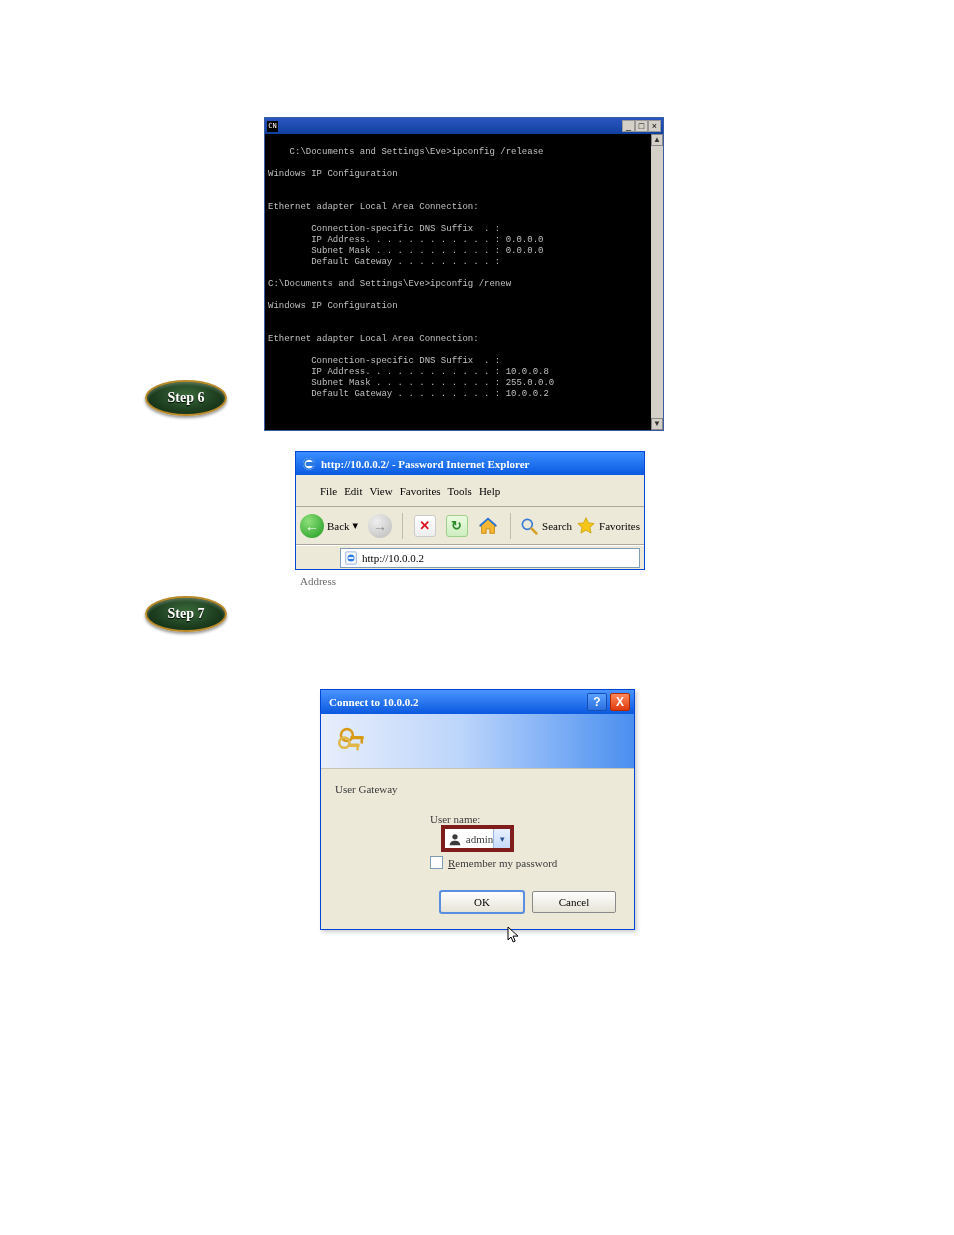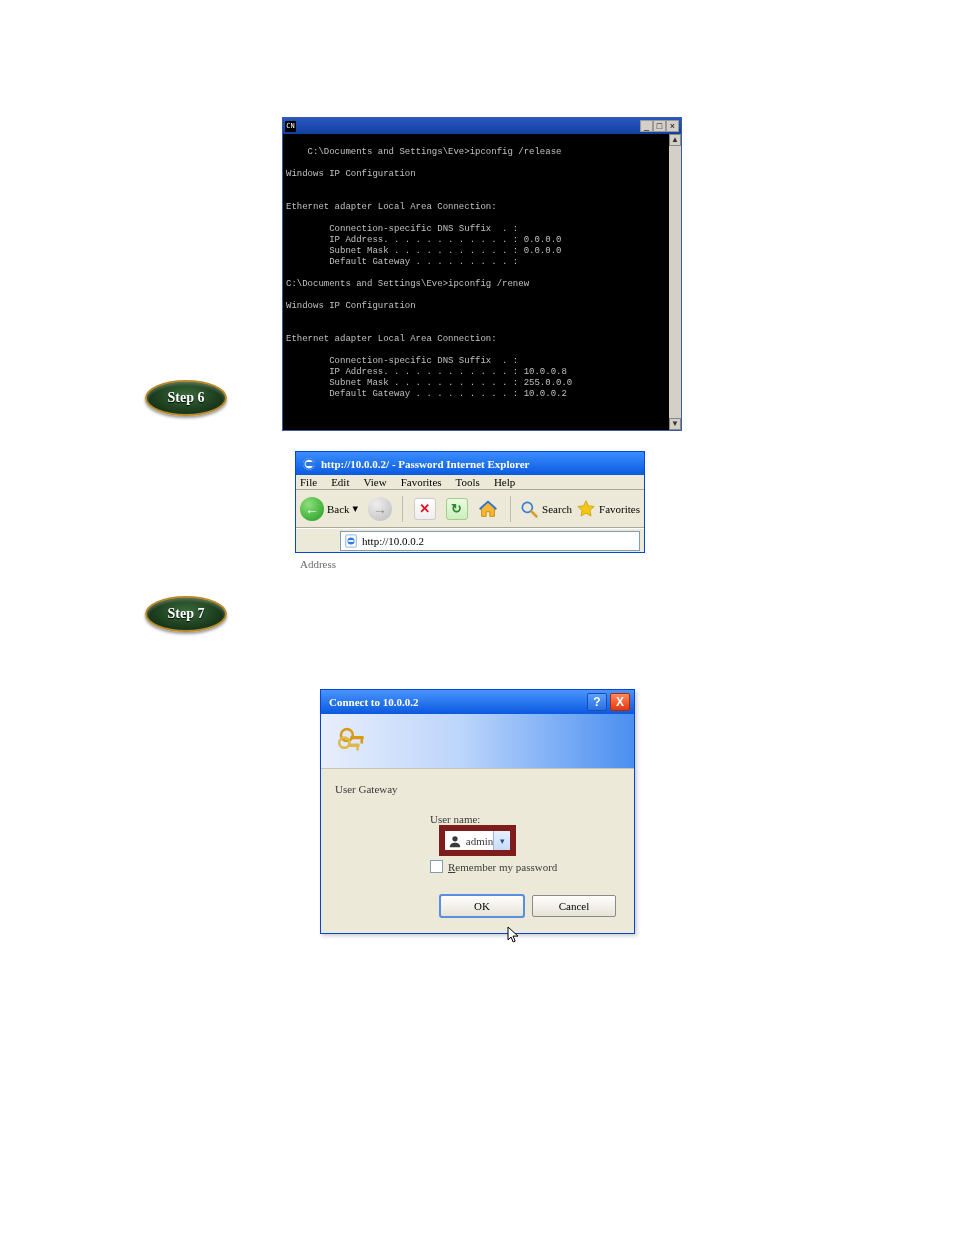--- a/index.html
+++ b/index.html
@@ -8,21 +8,21 @@
     width: 954px;
     height: 1235px;
     background: #ffffff;
     font-family: "Tahoma", "Arial", sans-serif;
     position: relative;
   }
 
   
   .cmd-window {
     position: absolute;
-    left: 282px;
+    left: 264px;
     top: 117px;
     width: 400px;
     border: 1px solid #3b5ca0;
     background: #a16207;
   }
   .cmd-title {
     height: 16px;
     background: linear-gradient(to bottom, #2a57c0, #1040a0);
     display: flex;
     align-items: center;
@@ -94,24 +94,24 @@
     background: linear-gradient(to bottom,#3b8eff,#0a5ae0);
     display:flex; align-items:center; gap:5px;
     padding:0 6px;
     color:#fff;
     font:bold 11px Tahoma;
   }
   .ie-title-icon {
     width:14px; height:14px;
   }
   .ie-menu {
-    height:15px;
+    height:32px;
     border-bottom:1px solid #aca899;
-    display:flex; align-items:center; gap:14px;
-    padding:0 4px;
+    display:flex; align-items:center; gap:7px;
+    padding:0 24px;
     font:11px Tahoma; color:#000;
   }
   .ie-menu span { cursor:default; }
   .ie-toolbar {
     height:38px;
     border-bottom:1px solid #aca899;
     display:flex; align-items:center;
     padding:0 4px;
     gap:4px;
   }
@@ -199,21 +199,21 @@
   .keys-icon { width:34px; height:34px; }
   .dlg-body {
     padding:14px 14px 10px 14px;
     font:11px Tahoma; color:#3b3b3b;
   }
   .dlg-sub { margin-bottom:18px; }
   .dlg-row { display:flex; align-items:center; margin-bottom:4px;flex-direction:column; }
   .dlg-row label { width:95px; }
   .dlg-combo {
     flex:1; height:21px;
-    border:6px solid #7f1d1d;
+    border:4px solid #7f1d1d;
     background:#fff;
     display:flex; align-items:center; justify-content:space-between;
     padding:0 0 0 3px;
     font:11px Tahoma;
   }
   .dlg-combo-left { display:flex; align-items:center; gap:4px; }
   .dlg-combo-btn {
     width:17px; height:19px;
     background:linear-gradient(#e8f0ff,#c6dbff);
     border-left:1px solid #9cb7e0;

